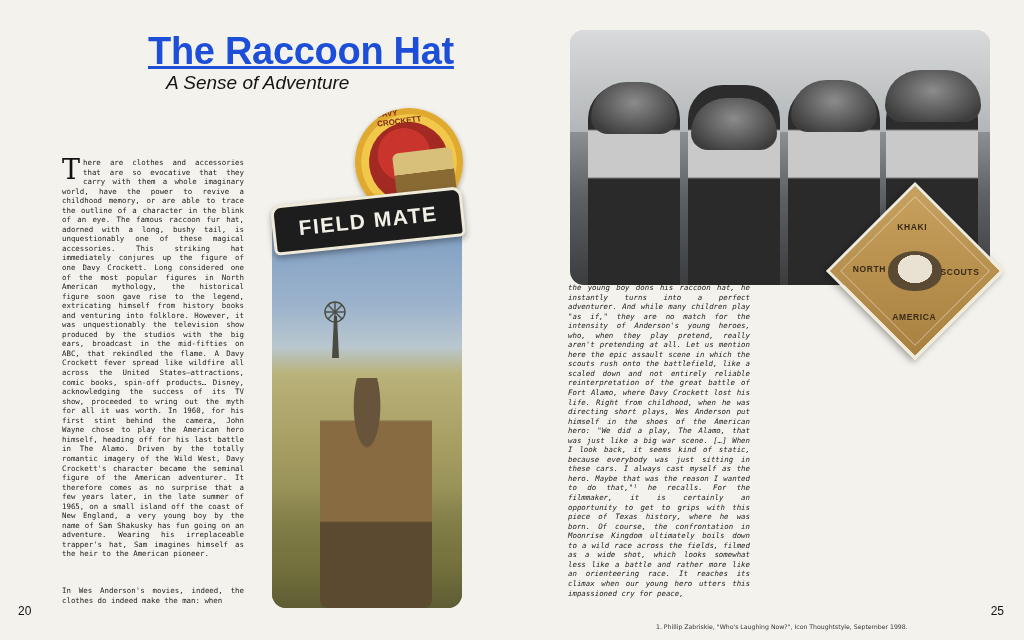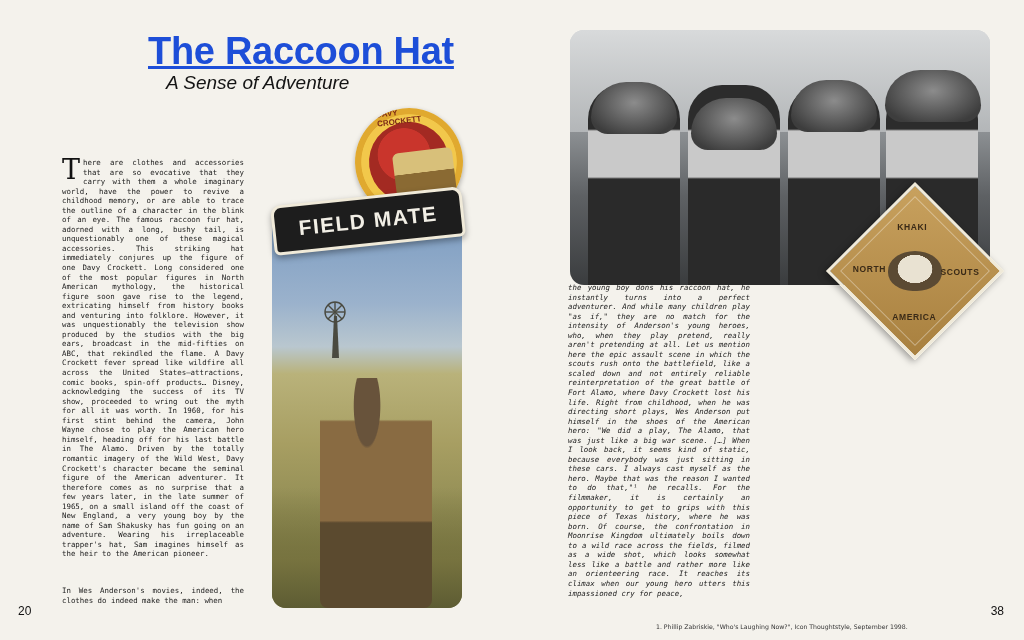--- a/index.html
+++ b/index.html
@@ -278,15 +278,15 @@
   <div id="badge-khaki">
     <div class="diamond-inner"></div>
     <div class="face"></div>
     <div class="word" id="kh-w1">KHAKI</div>
     <div class="word" id="kh-w2">SCOUTS</div>
     <div class="word" id="kh-w3">NORTH</div>
     <div class="word" id="kh-w4">AMERICA</div>
   </div>
 
   <div class="footnote">1. Phillip Zabriskie, "Who's Laughing Now?", Icon Thoughtstyle, September 1998.</div>
-  <div class="pagenum" id="pn-right">38</div>
+  <div class="pagenum" id="pn-right">25</div>
 
 </div>
 
 </body></html>

